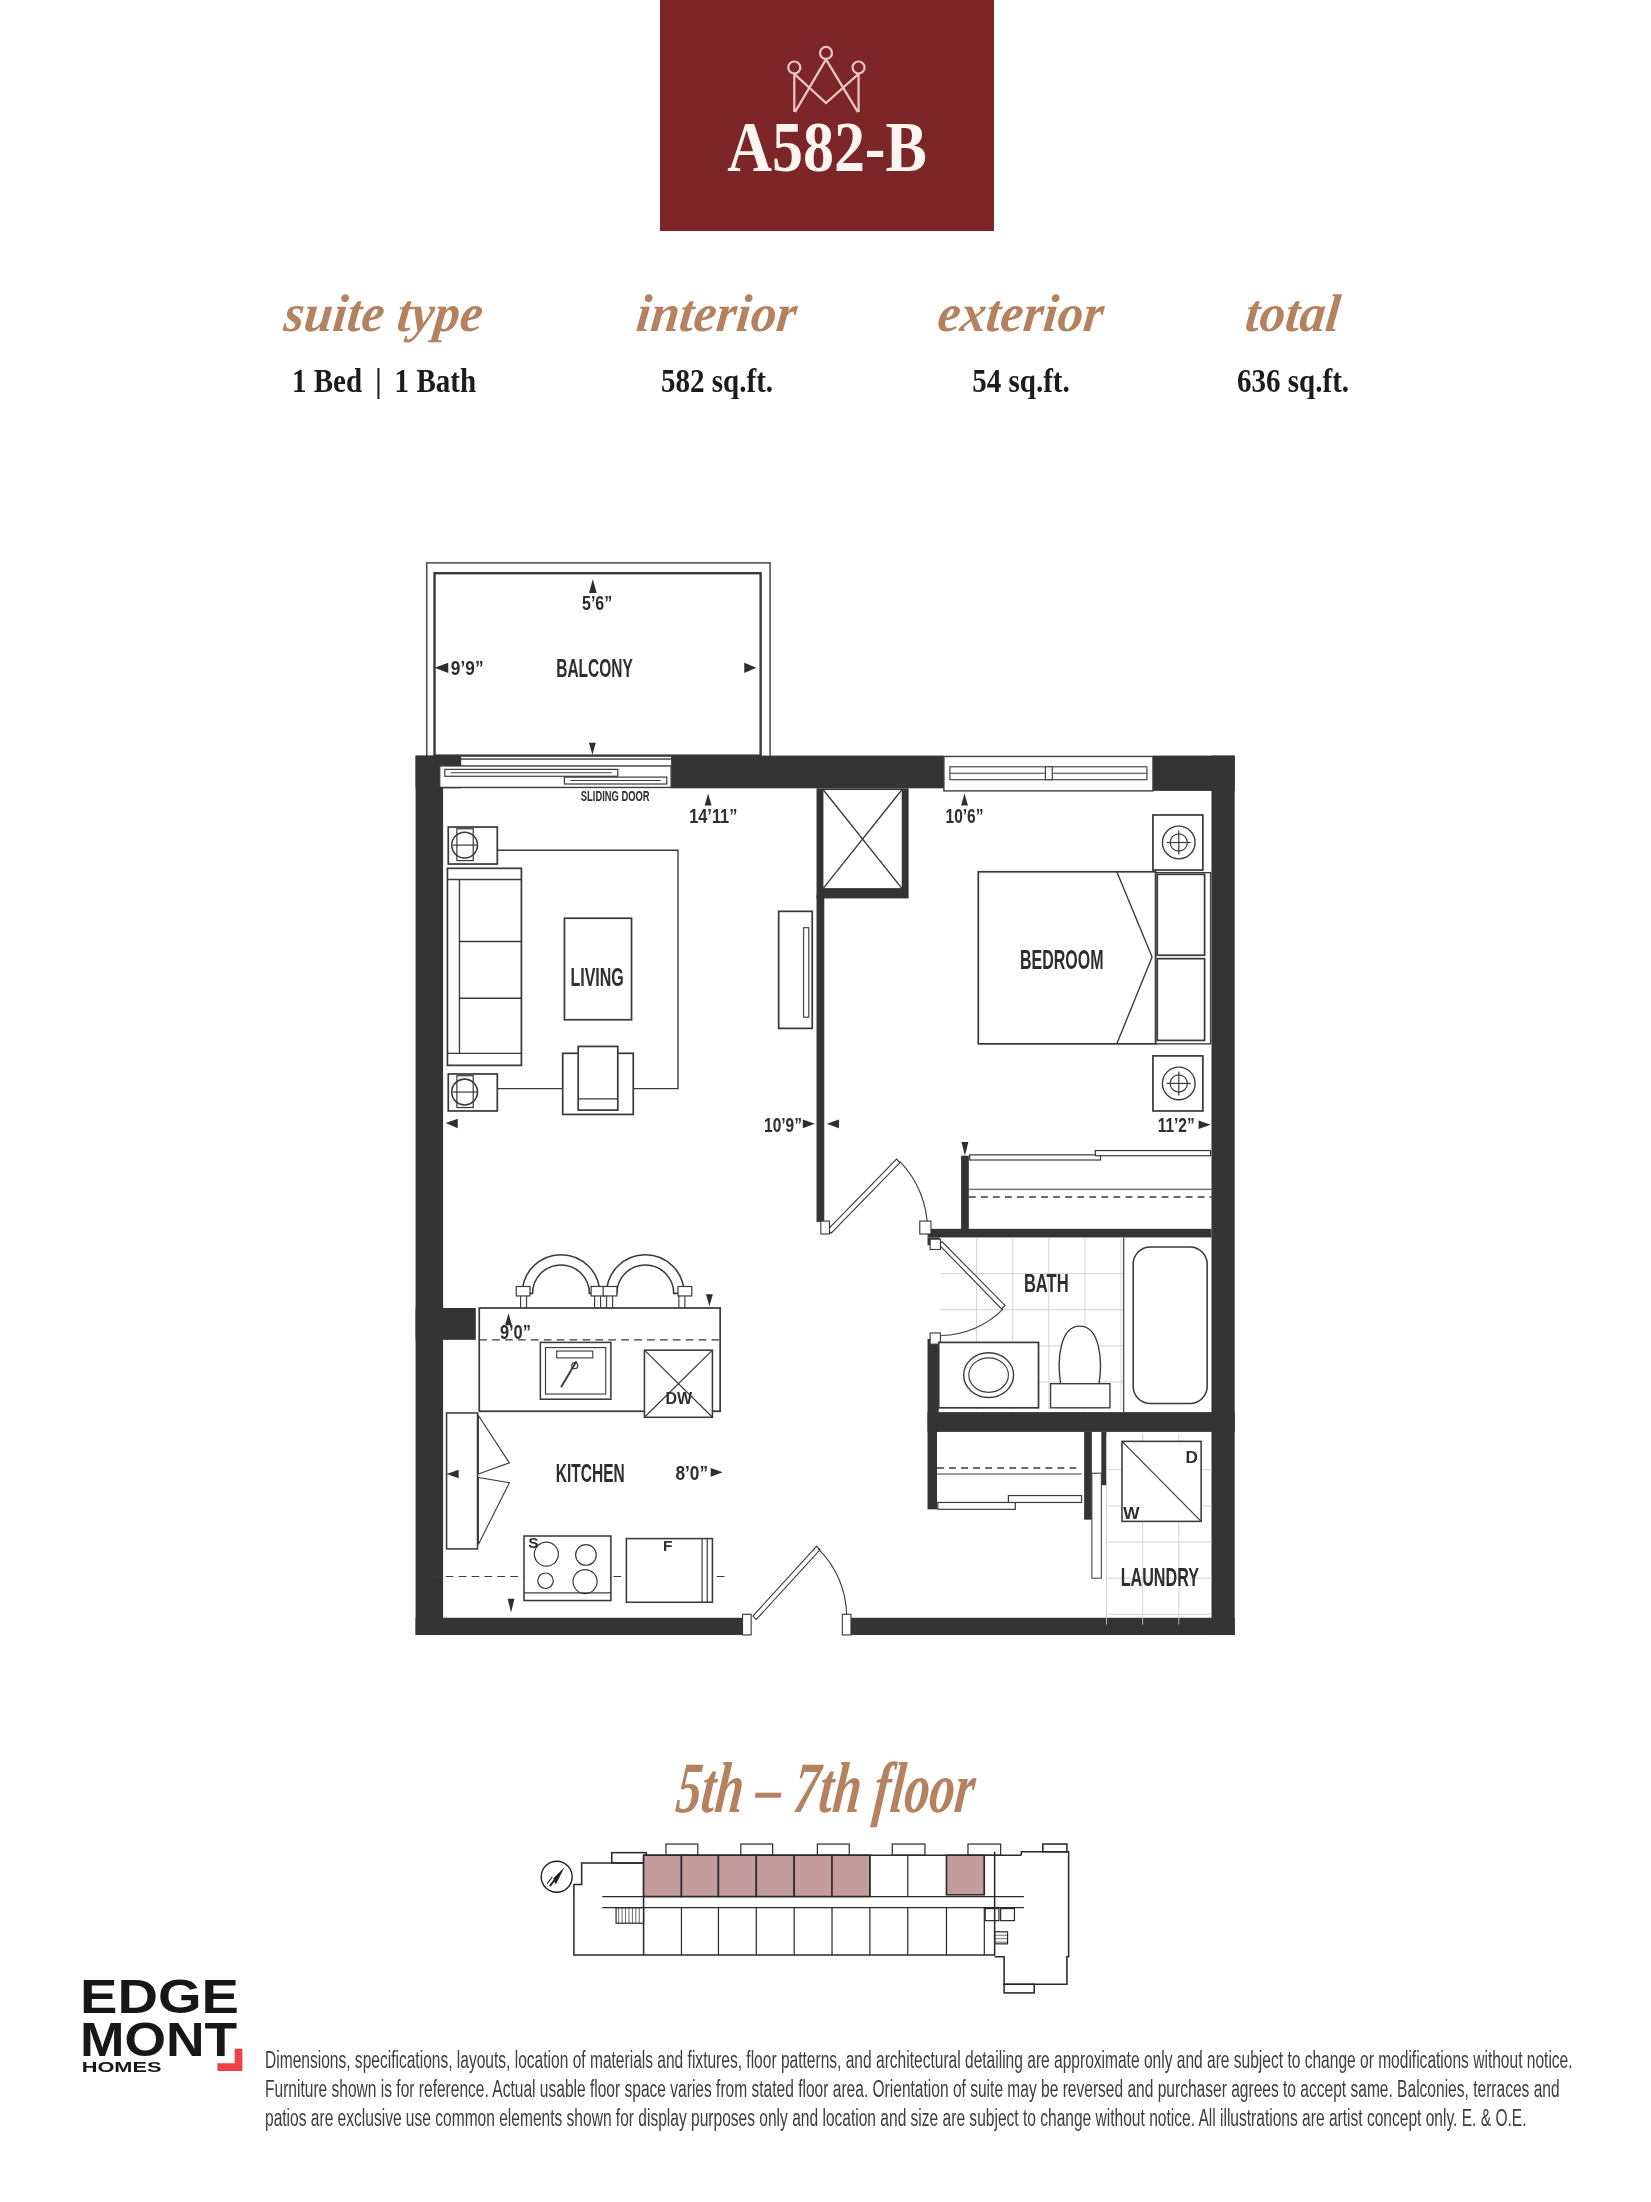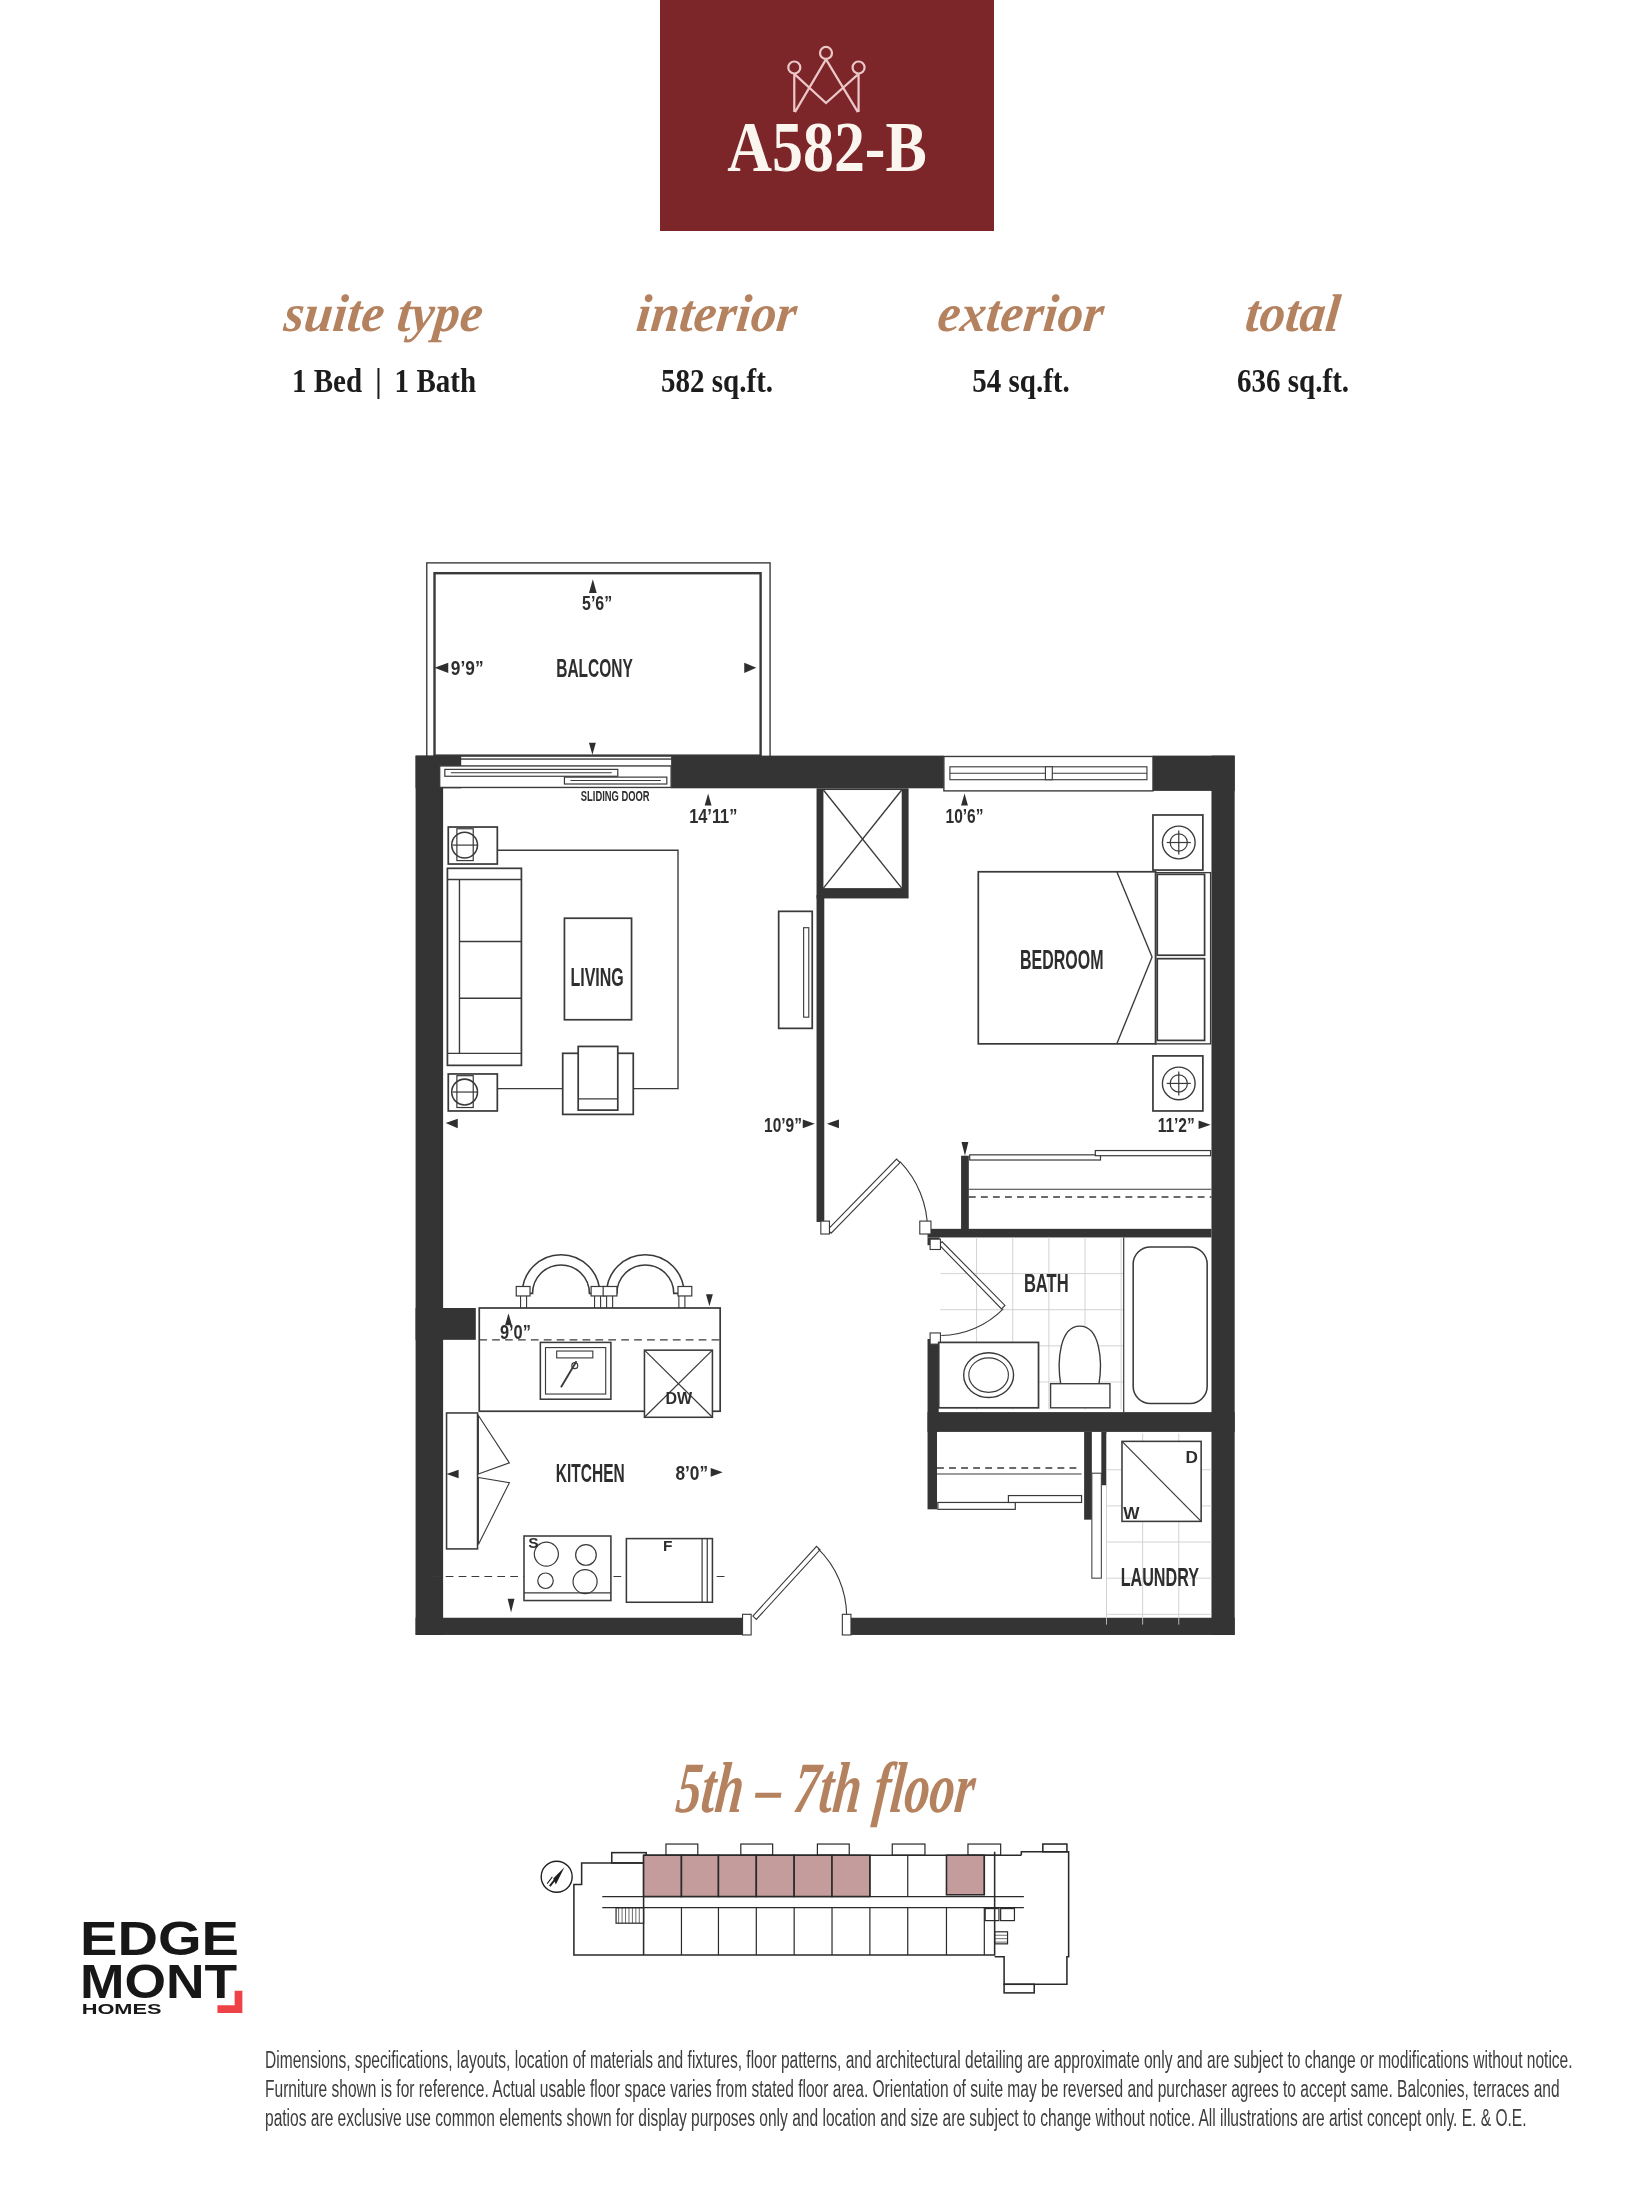--- a/index.html
+++ b/index.html
@@ -6,21 +6,21 @@
   body{width:1652px;height:2203px;position:relative;background:#ffffff;font-family:"Liberation Sans",sans-serif;overflow:hidden;}
   .abs{position:absolute;}
   .maroon{left:660px;top:0;width:334px;height:231px;background:#7c2629;}
   .suite{left:660px;top:106px;width:334px;text-align:center;color:#faf5ef;font-family:"Liberation Serif",serif;font-size:72px;font-weight:bold;transform:scaleX(0.86);}
   .scriptHead{font-family:"Liberation Serif",serif;font-style:italic;font-weight:bold;color:#b5825f;font-size:53px;transform:skewX(-6deg) scaleX(0.97);}
   .serifVal{font-family:"Liberation Serif",serif;font-weight:bold;color:#1c1c1c;font-size:33px;transform:scaleX(0.88);}
   .col{position:absolute;top:283px;width:344px;text-align:center;}
   .colv{position:absolute;top:363px;width:344px;text-align:center;}
   .floorScript{left:568px;top:1747px;width:516px;text-align:center;font-family:"Liberation Serif",serif;font-style:italic;font-weight:bold;color:#b5825f;font-size:72px;transform:skewX(-6deg) scaleX(0.70);}
   .disc{left:265px;top:2046px;width:1944px;font-size:23px;line-height:29px;color:#3d3d3d;transform:scaleX(0.676);transform-origin:0 0;white-space:nowrap;}
-  .edge{left:80px;top:1908px;width:189px;}
+  .edge{left:80px;top:1966px;width:189px;}
 </style>
 </head>
 <body>
 
 <div class="abs maroon"></div>
 <svg class="abs" style="left:766px;top:26px" width="120" height="95" viewBox="890 30 140 110">
   <g stroke="#ecc7c8" stroke-width="2.6" fill="none">
     <circle cx="923" cy="78" r="7"></circle>
     <circle cx="960" cy="61" r="7"></circle>
     <circle cx="998" cy="78" r="7"></circle>

